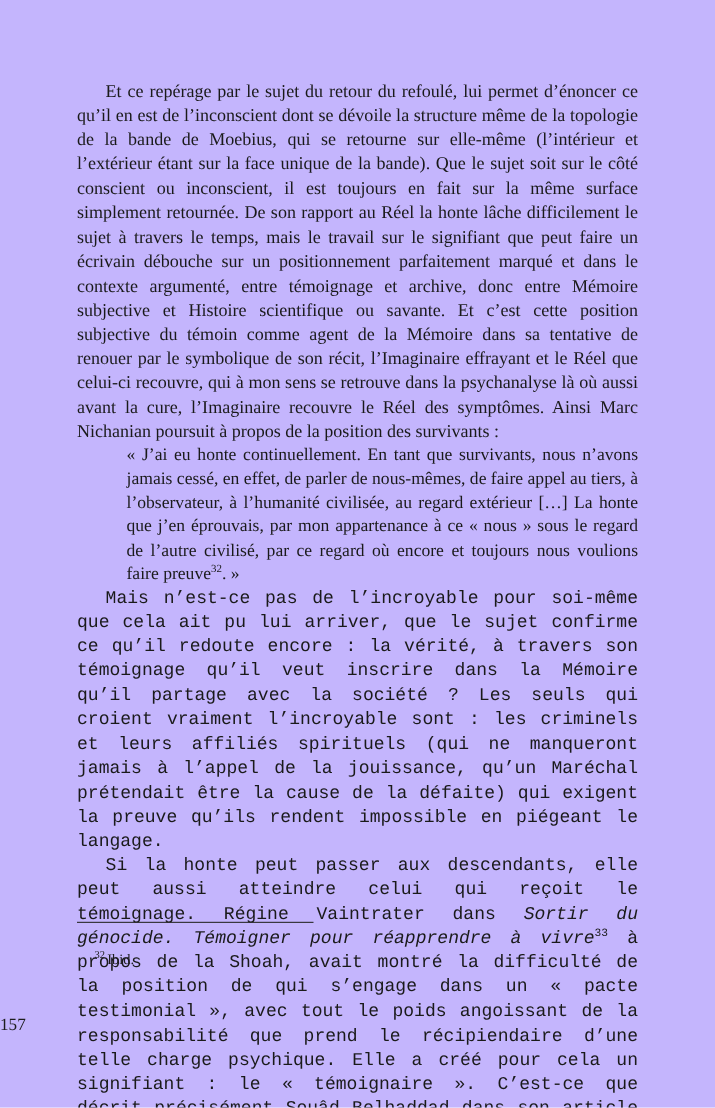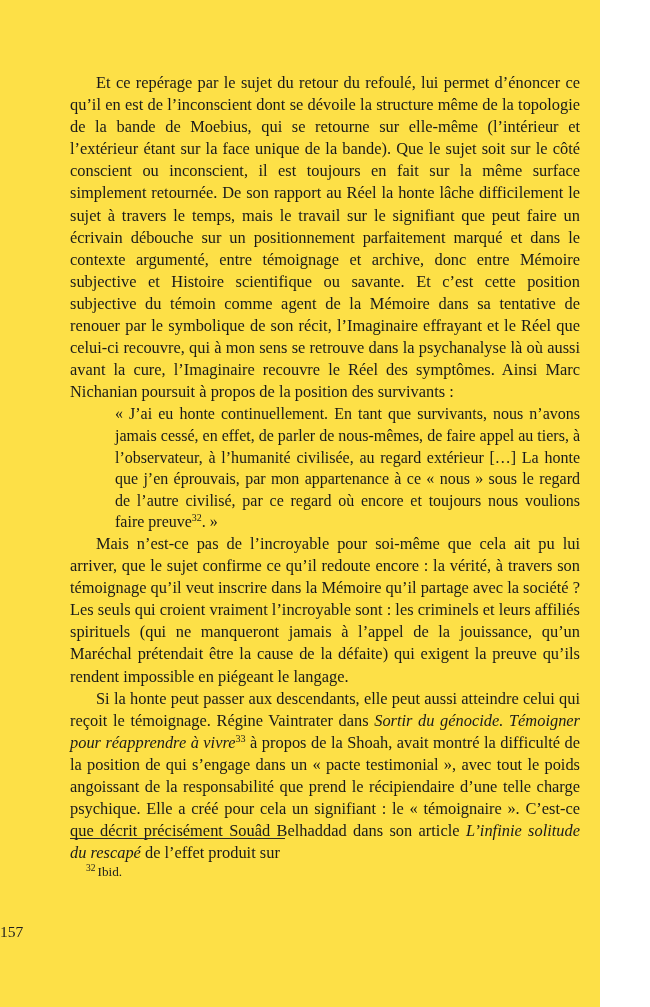--- a/index.html
+++ b/index.html
@@ -2,23 +2,23 @@
 <html><head>
 <meta charset="utf-8">
 <style>
   html, body {
     margin: 0;
     padding: 0;
     background: #ffffff;
   }
   .page {
     position: relative;
-    width: 600px;
+    width: 650px;
     height: 1007px;
-    background: #fde047;
+    background: #c4b5fd;
     overflow: hidden;
     font-family: "Liberation Serif", "DejaVu Serif", serif;
     color: #191919;
   }
   .content {
     position: absolute;
     left: 70px;
     top: 72px;
     width: 510px;
   }
@@ -26,20 +26,21 @@
     margin: 0;
     font-size: 16.4px;
     line-height: 22.1px;
     text-align: justify;
     text-indent: 26px;
     hyphens: none;
     color: #1a1a1a;
   }
   p.body-par.cont {
     text-indent: 26px;
+    font-family: Liberation Mono, monospace;
   }
   .quote {
     margin: 0;
     padding-left: 45px;
     font-size: 16px;
     line-height: 21.6px;
     text-align: justify;
     text-indent: 0;
     color: #1a1a1a;
   }

